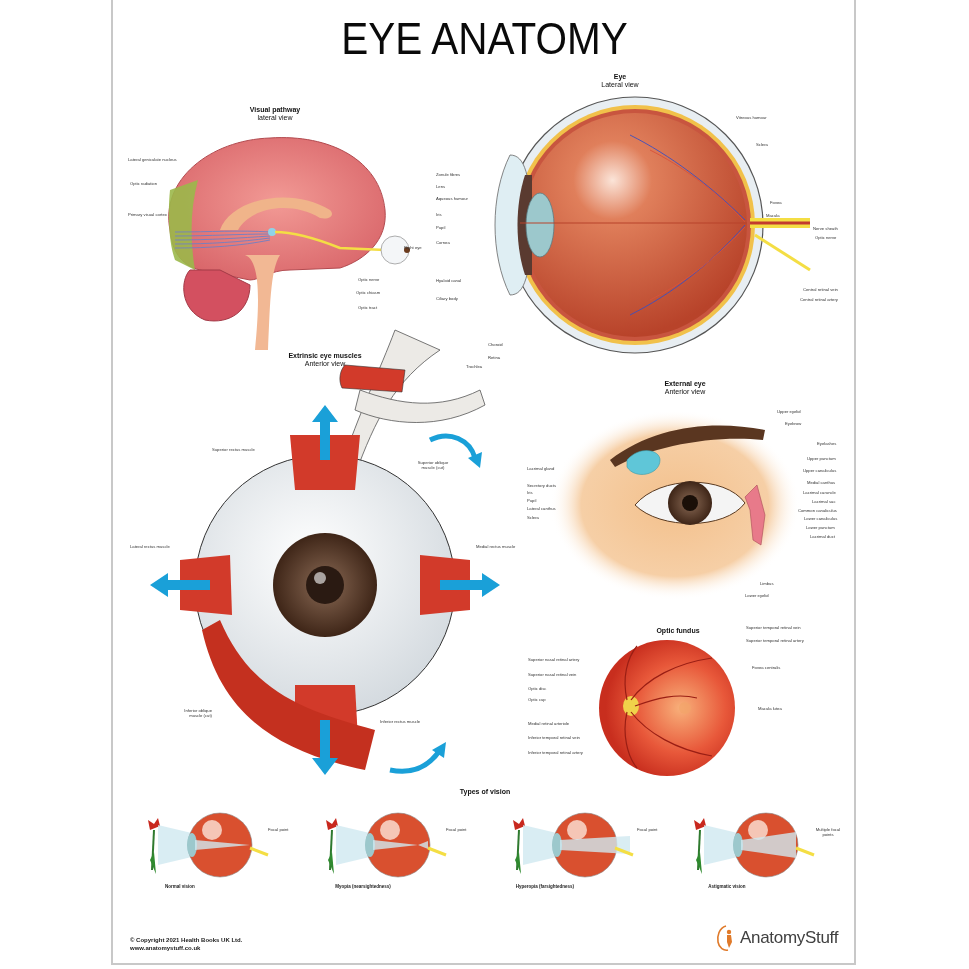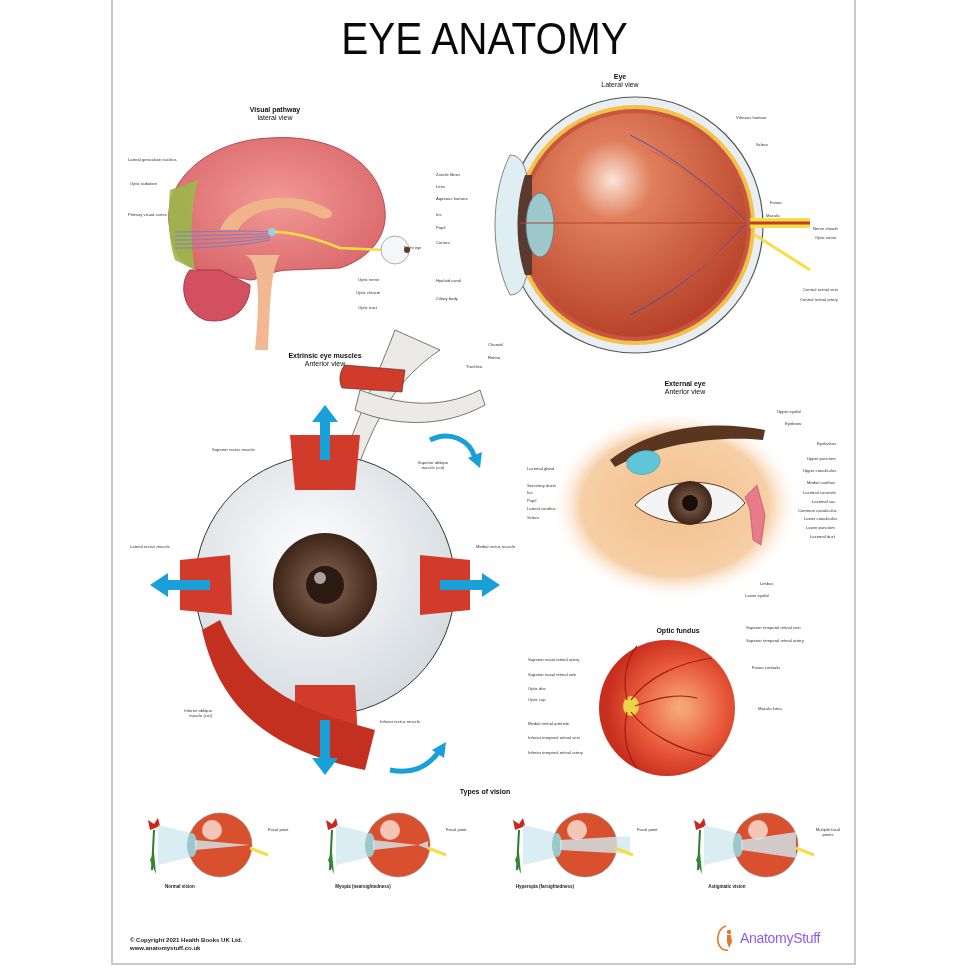--- a/index.html
+++ b/index.html
@@ -7,21 +7,21 @@
   .poster{position:absolute;left:111px;top:-2px;width:745px;height:967px;border:2px solid #c8c8c8;background:#fff;box-sizing:border-box;}
   .title{position:absolute;left:0;top:14px;width:969px;text-align:center;font-family:"Liberation Sans",sans-serif;font-size:44px;font-weight:400;letter-spacing:0px;color:#0a0a0a;transform:scaleX(0.92);transform-origin:center;}
   .sec-title{position:absolute;text-align:center;font-size:7px;line-height:8px;color:#111;}
   .sec-title b{font-weight:700;display:block;}
   .lbl{position:absolute;font-size:4.2px;line-height:5px;color:#333;white-space:nowrap;}
   .lbl.r{text-align:left;}
   .lbl.l{text-align:right;}
   svg{position:absolute;overflow:visible;}
   .footer-copy{position:absolute;left:130px;top:937px;font-size:6px;line-height:7.5px;font-weight:700;color:#222;}
   .brand{position:absolute;left:716px;top:924px;height:28px;display:flex;align-items:center;}
-  .brand-text{font-size:14px;color:#8b5cf6;margin-left:2px;letter-spacing:-0.3px;}
+  .brand-text{font-size:17px;color:#404040;margin-left:2px;letter-spacing:-0.3px;}
   .vision-cap{position:absolute;font-size:4.5px;font-weight:700;color:#222;text-align:center;width:140px;}
 </style>
 </head>
 <body>
 
 <div class="poster"></div>
 
 <div class="title">EYE ANATOMY</div>
 
 <div class="sec-title" style="left:225px;top:106px;width:100px;">

